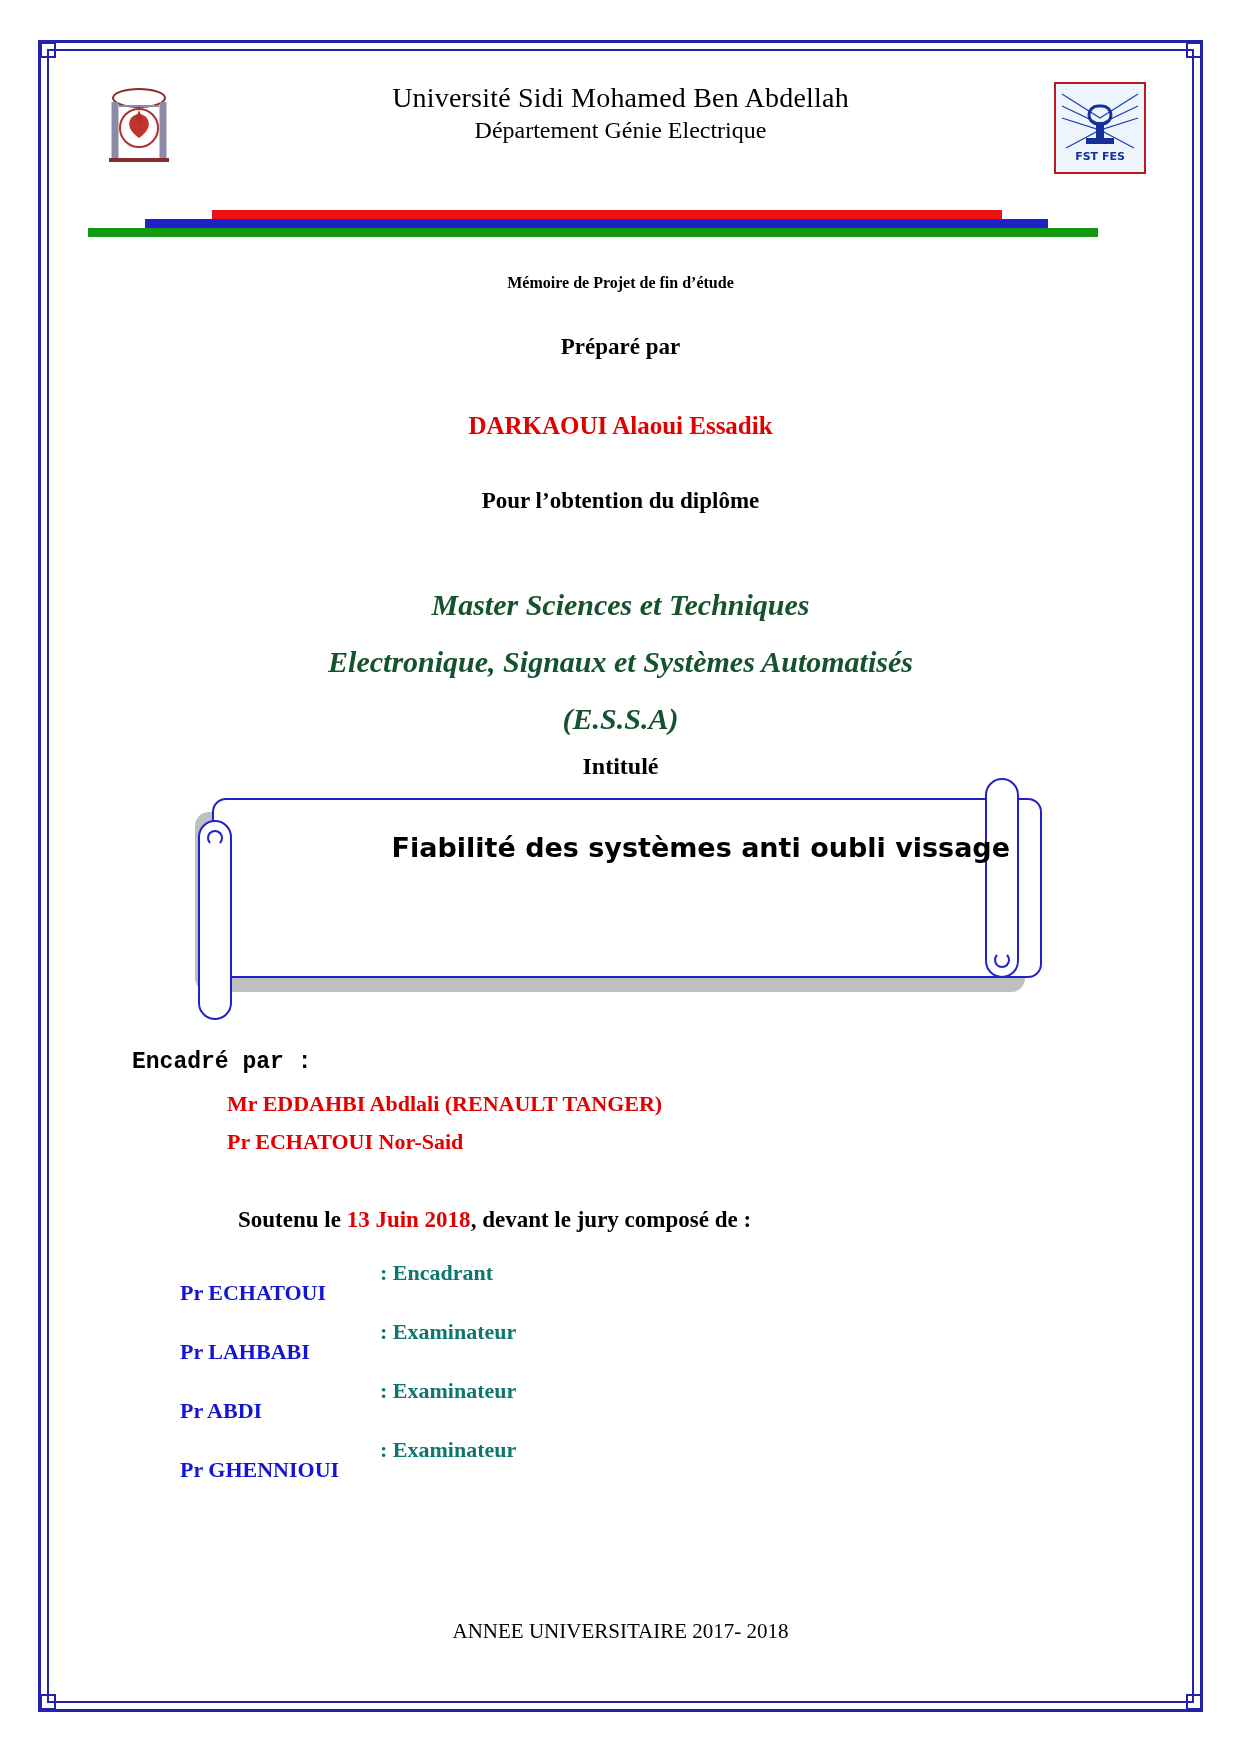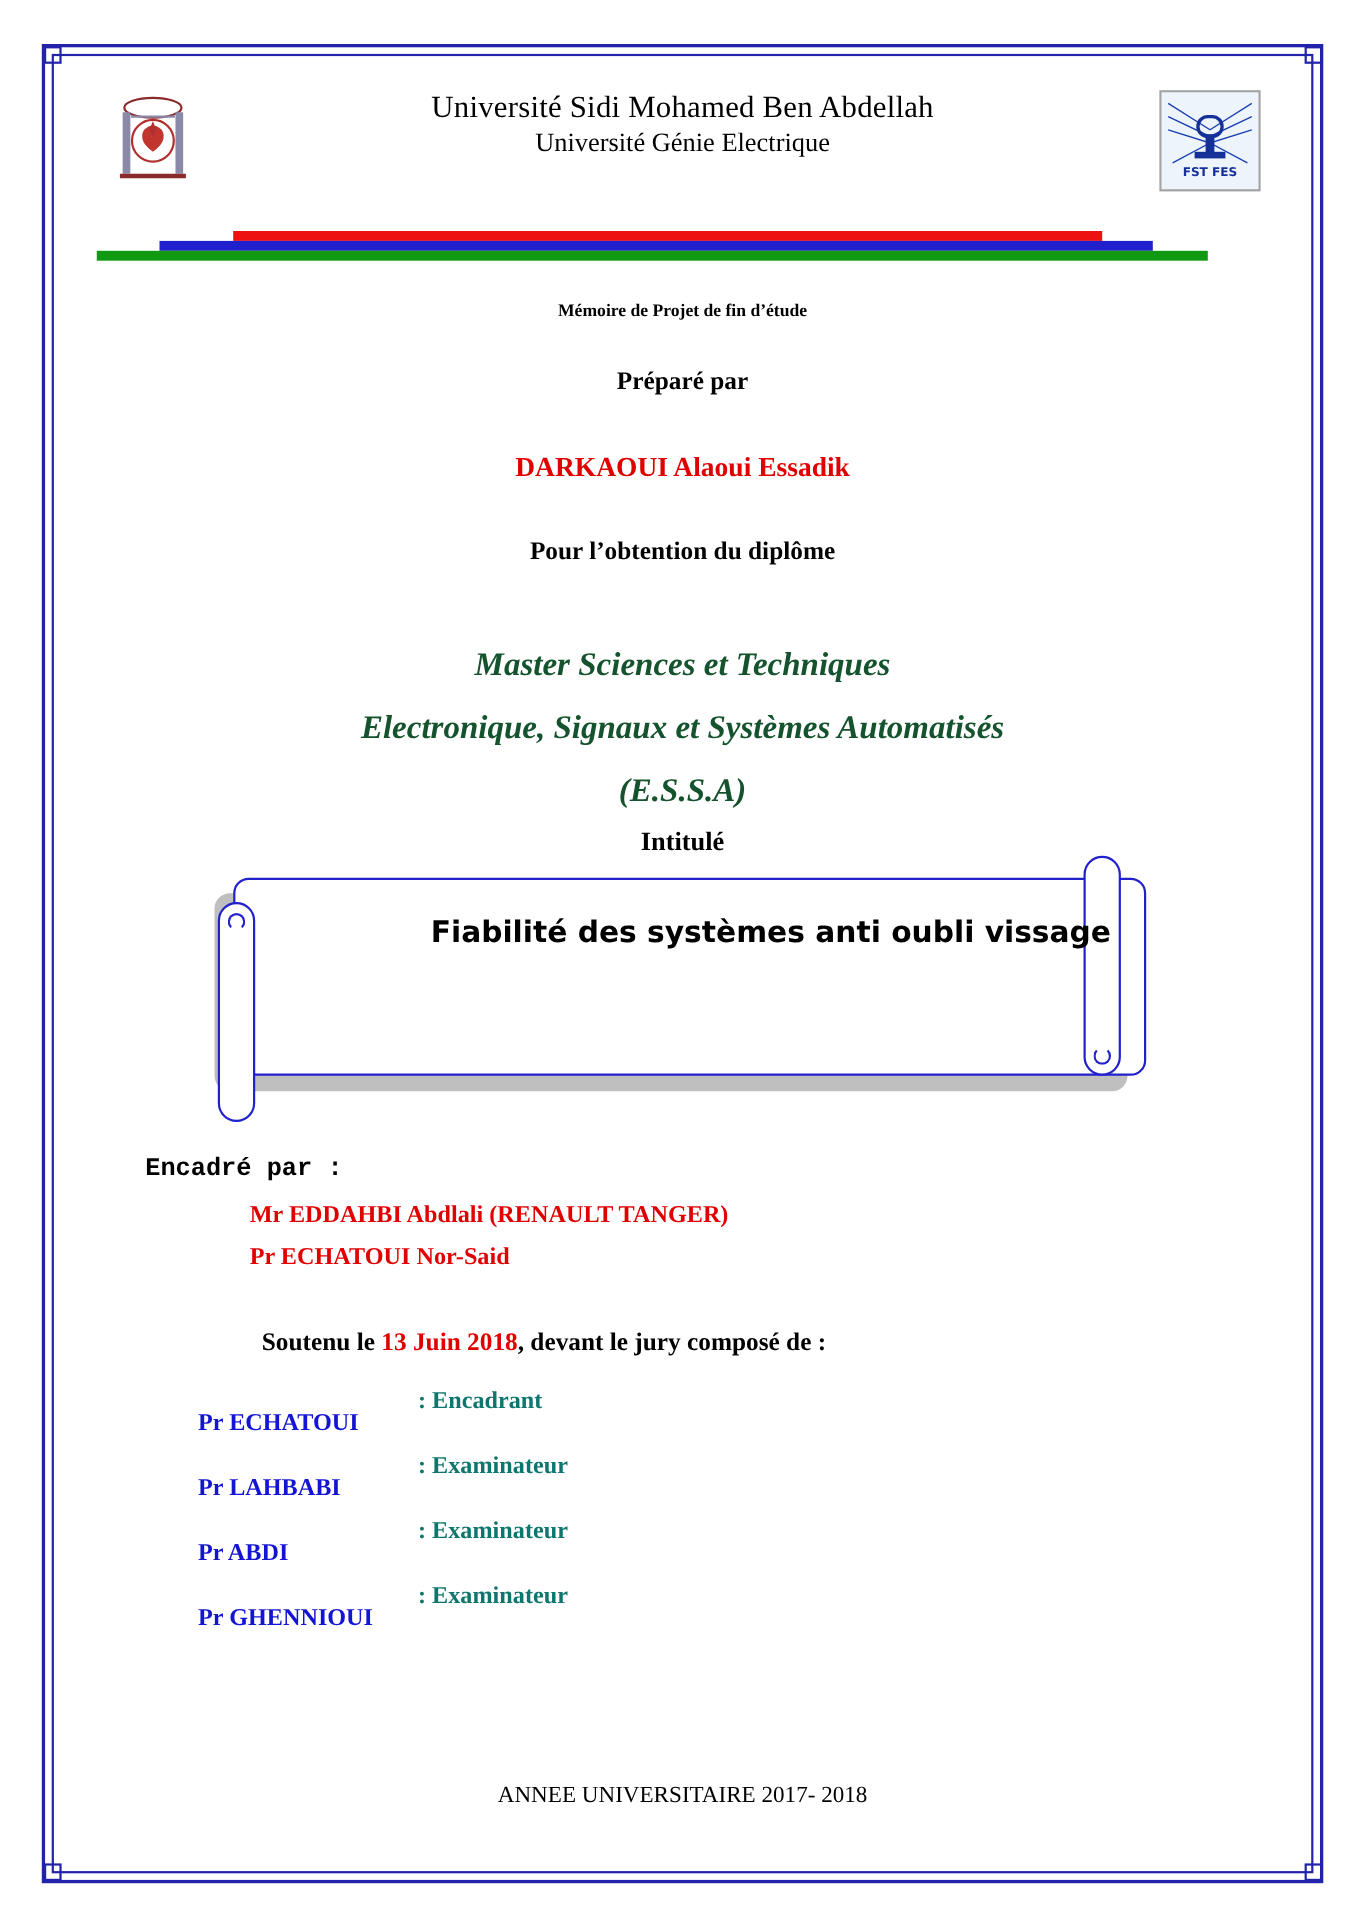--- a/index.html
+++ b/index.html
@@ -73,21 +73,21 @@
     top: 8px;
     width: 88px;
     height: 92px;
   }
   .logo-right {
     position: absolute;
     right: 35px;
     top: 10px;
     width: 92px;
     height: 92px;
-    border: 2px solid #a3a3a3;
+    border: 2px solid #b91c1c;
     background: #f2f7fd;
     box-sizing: border-box;
   }
   .univ-block {
     position: absolute;
     left: 0; right: 0;
     top: 8px;
     text-align: center;
   }
   .univ-line1 {
@@ -305,21 +305,21 @@
           <path d="M14 80 L74 80" stroke="#8a2b2b" stroke-width="4"></path>
           <circle cx="44" cy="48" r="19" fill="none" stroke="#b03030" stroke-width="2"></circle>
           <path d="M36 38 q8 -8 16 0 q6 10 -8 20 q-14 -10 -8 -20 z" fill="#c2342e"></path>
           <path d="M44 30 l3 8 l-3 6 l-3 -6 z" fill="#b03030"></path>
           <path d="M24 26 h40" stroke="#8a8aa8" stroke-width="2"></path>
         </svg>
       </div>
 
       <div class="univ-block">
         <div class="univ-line1">Université Sidi Mohamed Ben Abdellah</div>
-        <div class="univ-line3">Université Génie Electrique</div>
+        <div class="univ-line3">Département Génie Electrique</div>
       </div>
 
       <div class="logo-right">
         <svg width="88" height="88" viewBox="0 0 88 88">
           <rect x="0" y="0" width="88" height="88" fill="#eef4fc"></rect>
           <g stroke="#1a3fb0" stroke-width="1.2" fill="none">
             <path d="M6 10 L44 34 L82 10"></path>
             <path d="M6 22 L44 40 L82 22"></path>
             <path d="M6 34 L44 46 L82 34"></path>
             <path d="M10 64 L44 46 L78 64"></path>

